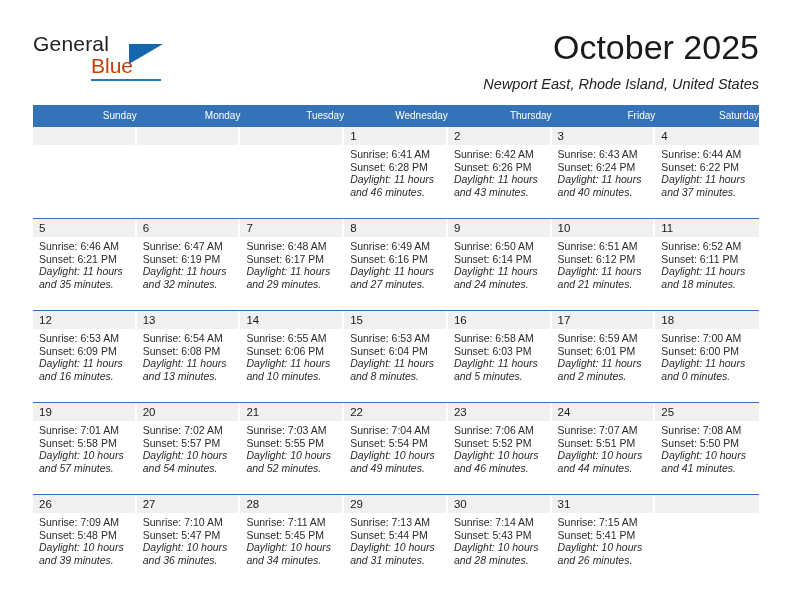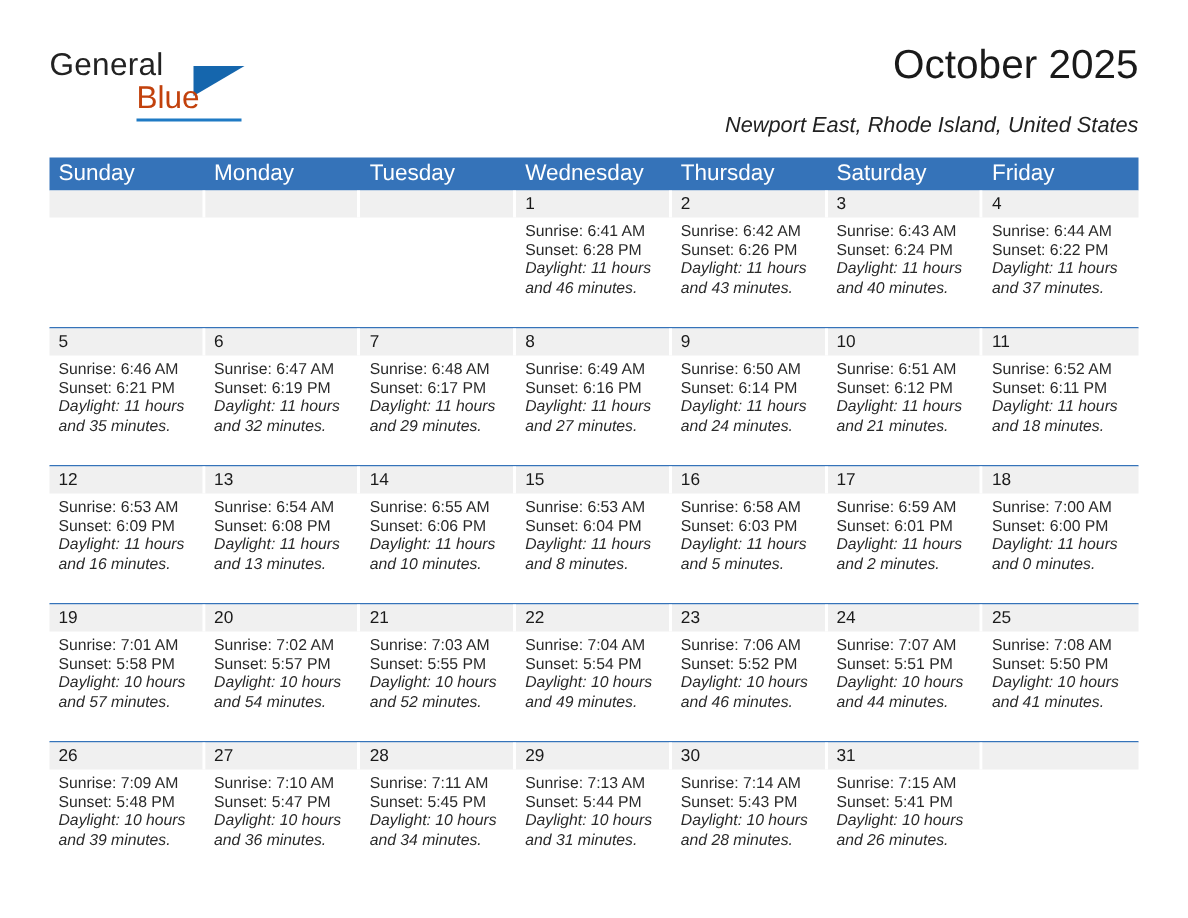--- a/index.html
+++ b/index.html
@@ -68,21 +68,21 @@
     top: 47px;
     width: 70px;
     height: 2px;
     background: #1f7ac4;
   }
 
   .title {
     position: absolute;
     right: 0;
     top: 0;
-    font-size: 27px;
+    font-size: 34px;
     color: #1a1a1a;
     white-space: nowrap;
     font-family: "Liberation Sans", sans-serif;
   }
   .subtitle {
     position: absolute;
     right: 0;
     top: 48px;
     font-size: 14.5px;
     color: #222222;
@@ -101,23 +101,24 @@
   .dow-row {
     display: flex;
     width: 100%;
     background: #3573b9;
   }
   .dow {
     flex: 1 1 0;
     box-sizing: border-box;
     padding: 4px 0 5px 6px;
     color: #ffffff;
-    font-size: 15px;
+    font-size: 10px;
     line-height: 13px;
     font-family: "Liberation Sans", sans-serif;
+    text-align: right;
   }
 
   .week {
     width: 100%;
     border-top: 1px solid #3573b9;
     box-sizing: border-box;
   }
   .week:first-of-type {
     border-top: none;
   }
@@ -182,22 +183,22 @@
     <div class="subtitle">Newport East, Rhode Island, United States</div>
   </div>
 
   <div class="calendar">
     <div class="dow-row" id="dow-row">
         <div class="dow">Sunday</div>
         <div class="dow">Monday</div>
         <div class="dow">Tuesday</div>
         <div class="dow">Wednesday</div>
         <div class="dow">Thursday</div>
+        <div class="dow">Friday</div>
         <div class="dow">Saturday</div>
-        <div class="dow">Friday</div>
       </div>
     <div id="weeks-container">
         <div class="week">
           <div class="week-grid">
             <div class="cell">
               <div class="cell-num empty"></div>
               <div class="cell-body"></div>
             </div>
             <div class="cell">
               <div class="cell-num empty"></div>

